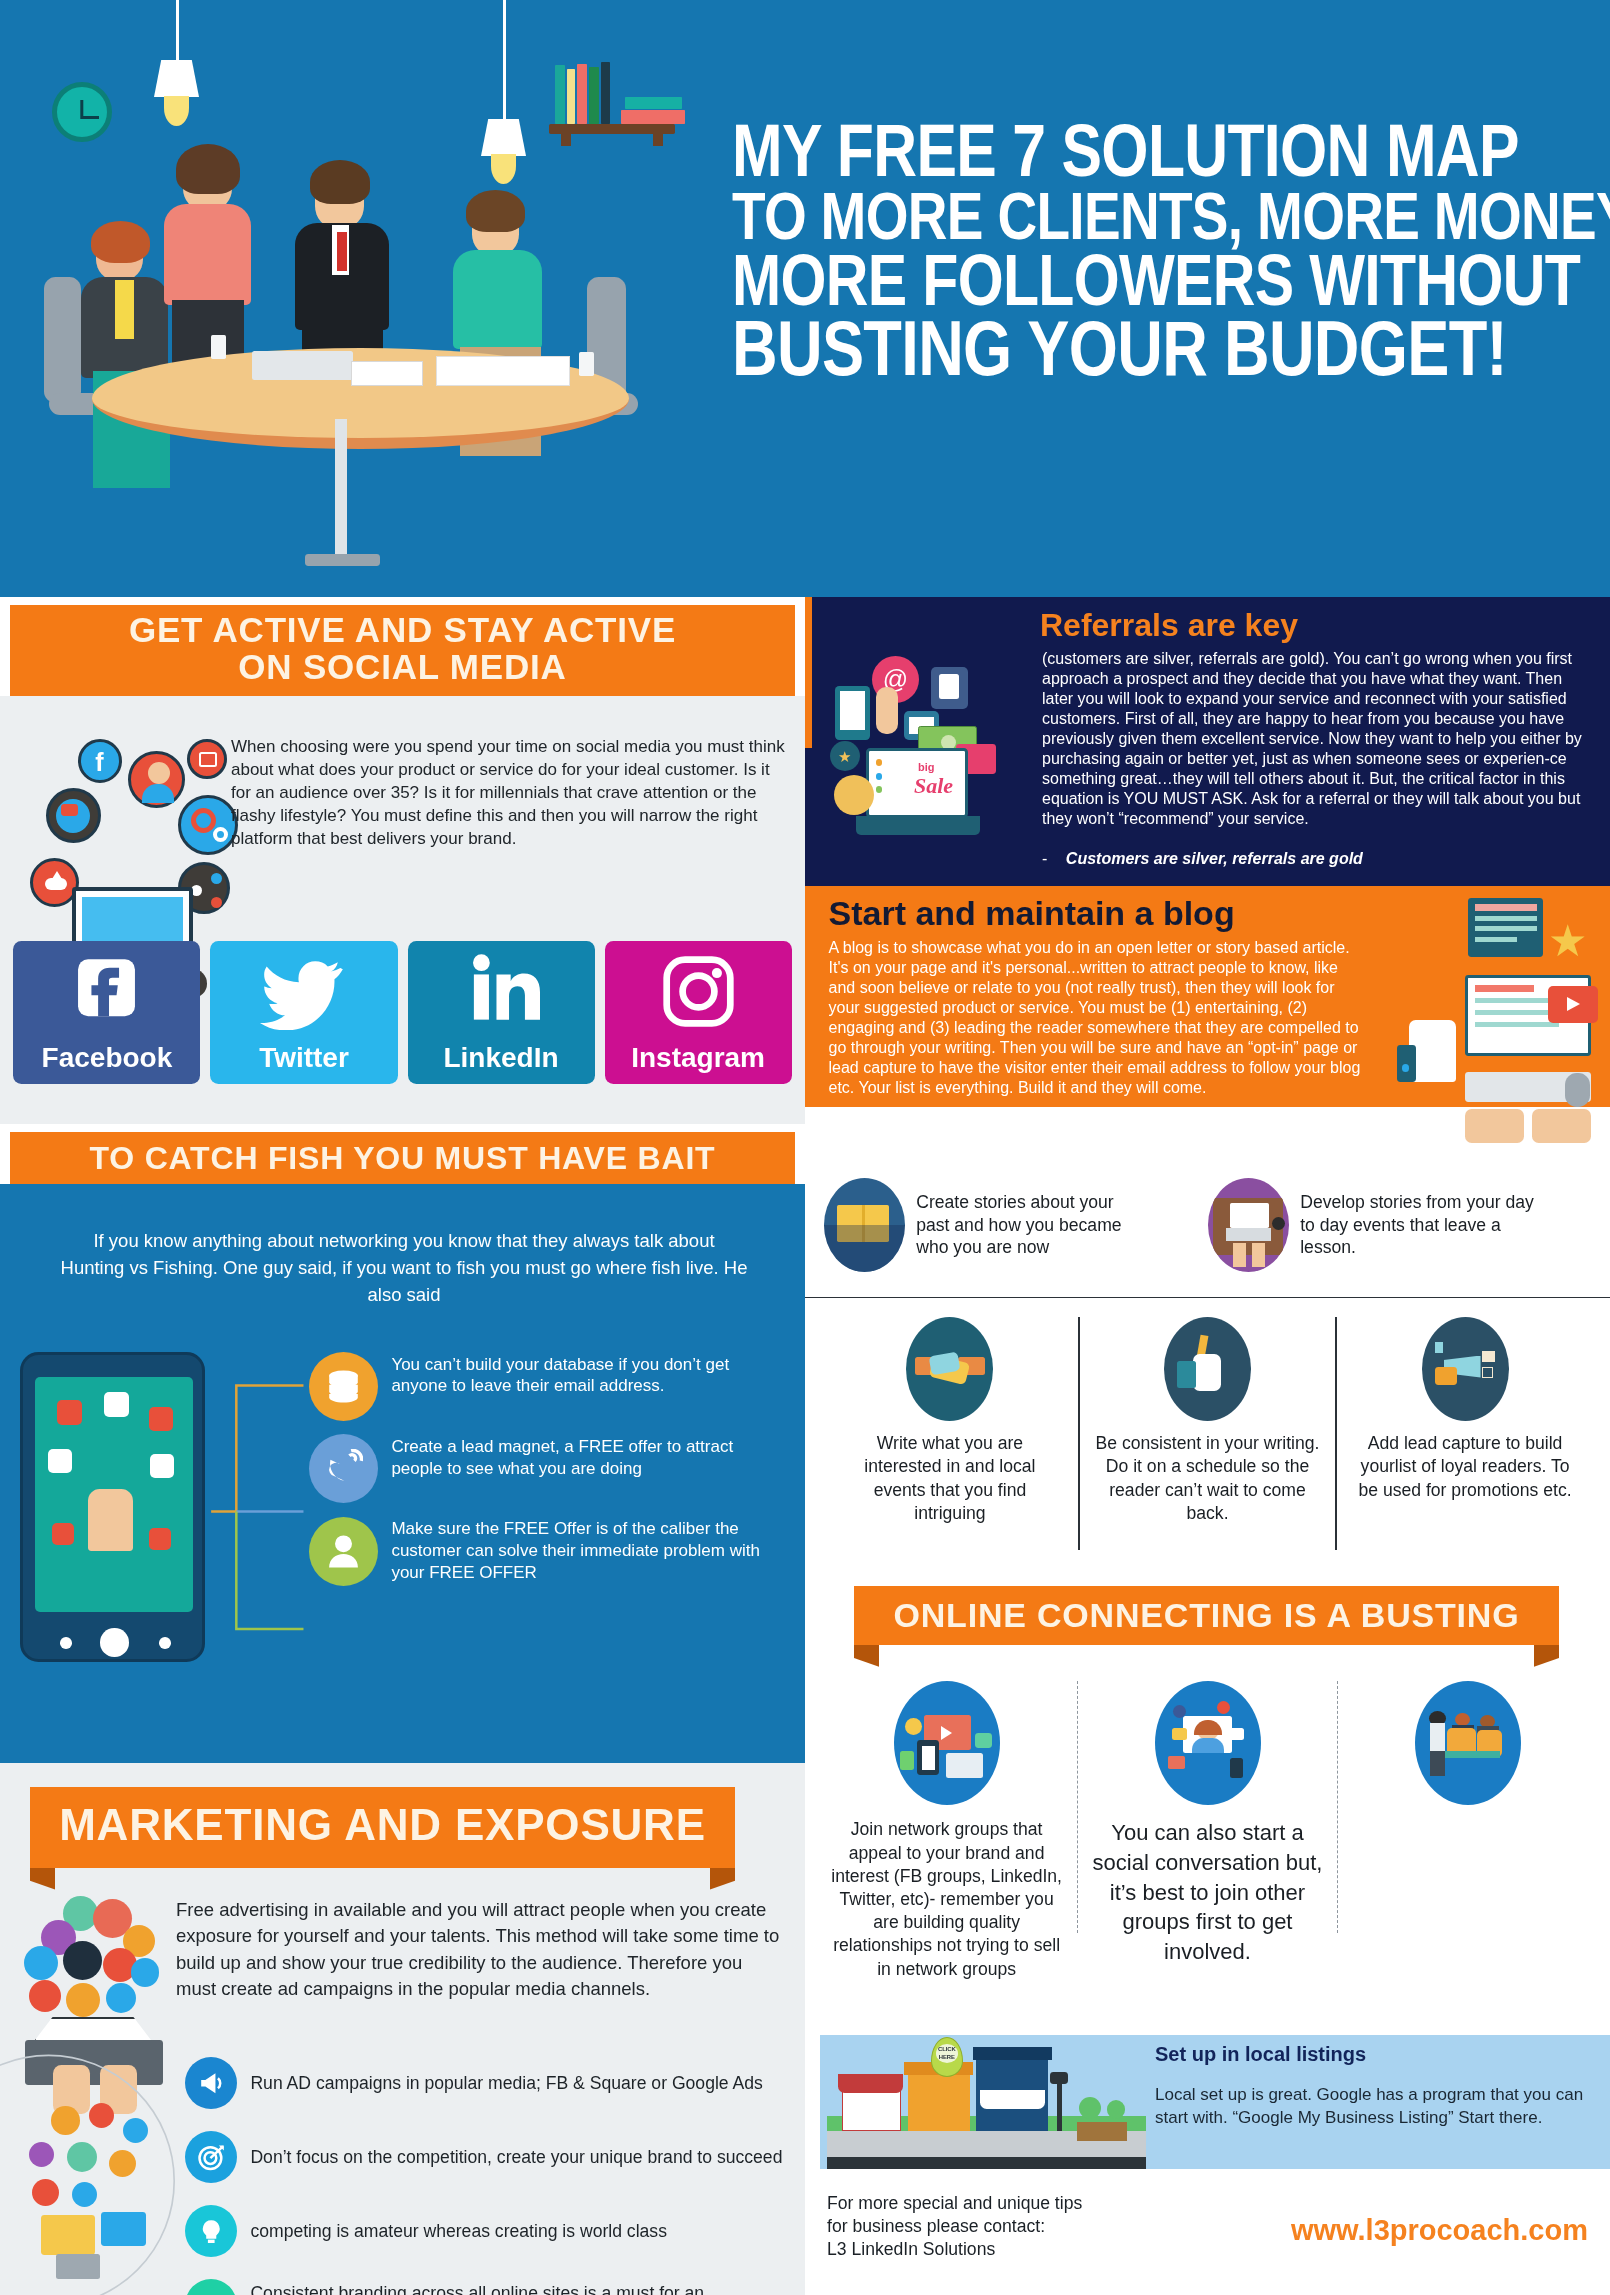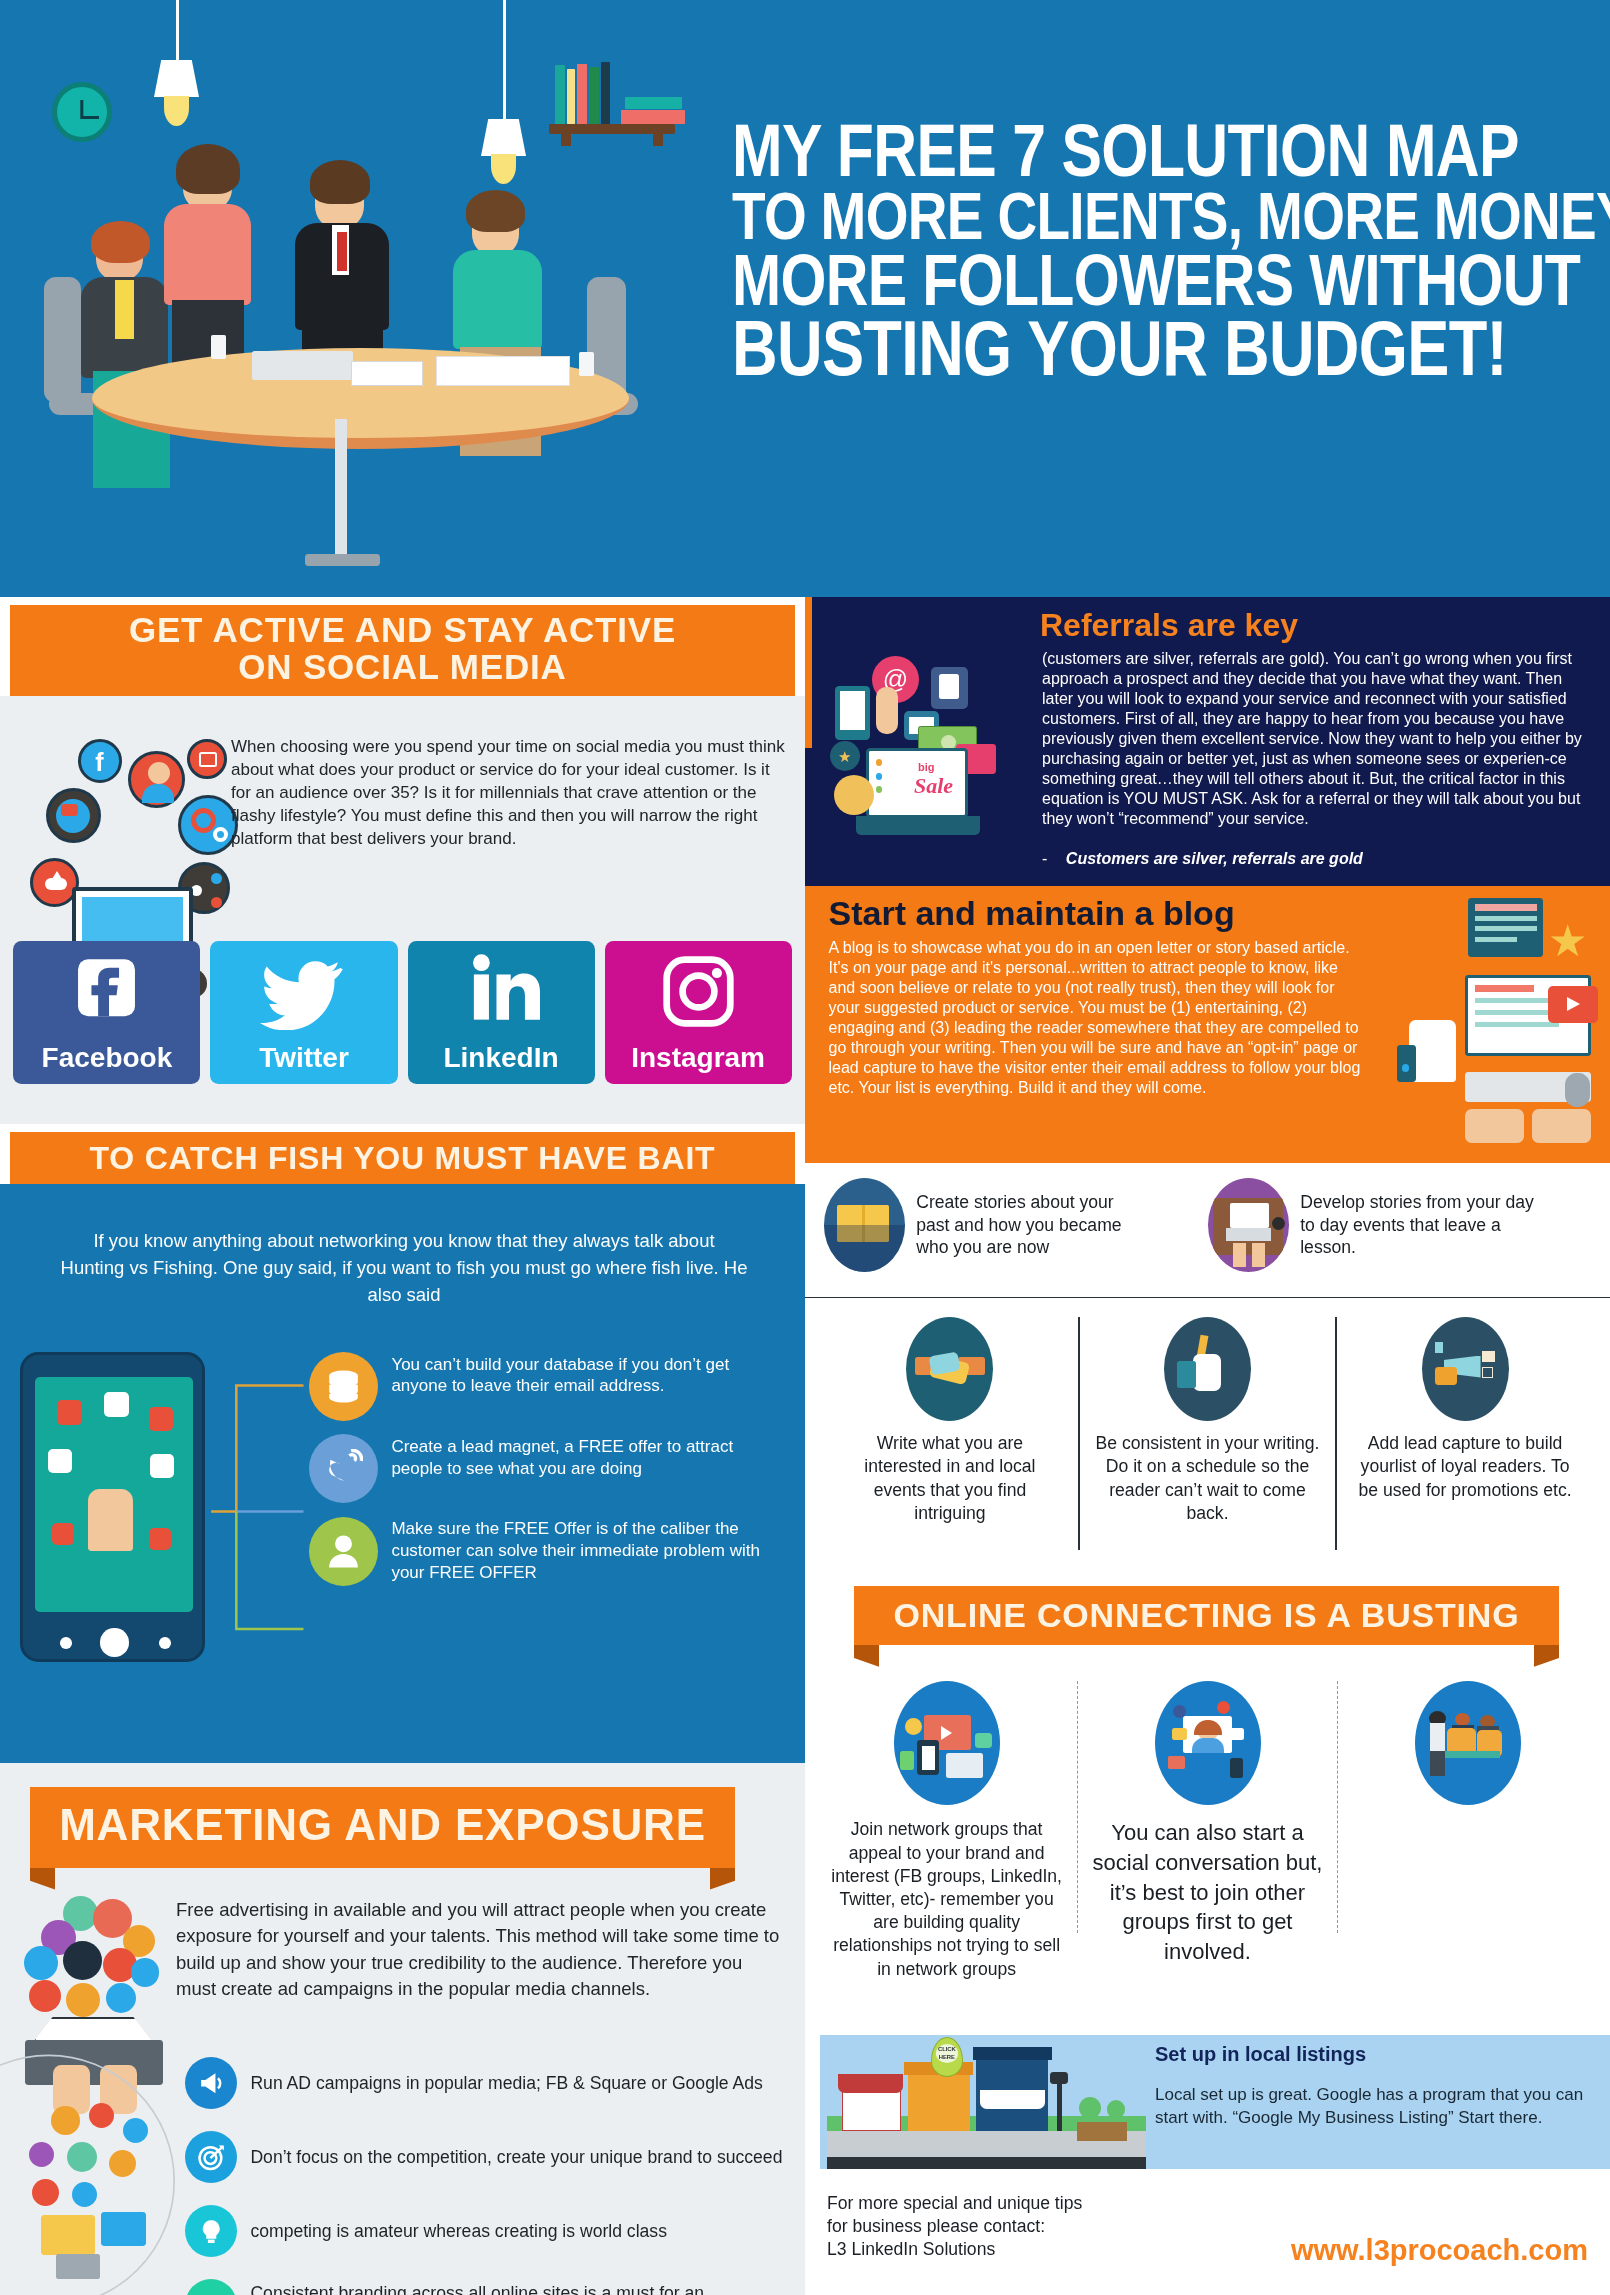--- a/index.html
+++ b/index.html
@@ -469,21 +469,21 @@
       </div>
 
       <div class="ref-title" style="position:absolute;left:235px;top:10px;">Referrals are key</div>
       <div class="ref-text" style="position:absolute;left:237px;top:52px;width:555px;">(customers are silver, referrals are gold).  You can’t go wrong when you first approach a prospect and they decide that you have what they want.  Then later you will look to expand your service and reconnect with your satisfied customers.  First of all, they are happy to hear from you because you have previously given them excellent service.  Now they want to help you either by purchasing again or better yet, just as when someone sees or experien-ce something great…they will tell others about it.  But, the critical factor in this equation is YOU MUST ASK.  Ask for a referral or they will talk about you but they won’t “recommend” your service.</div>
       <div style="position:absolute;left:237px;top:252px;width:555px;display:flex;gap:18.5px;">
         <span class="ref-text">-</span>
         <span class="ref-text" style="font-style:italic;font-weight:bold;">Customers are silver, referrals are gold</span>
       </div>
     </div>
 
-    <div class="orange" style="position:absolute;left:0;top:289px;width:805px;height:277px;text-decoration:underline;">
+    <div class="orange" style="position:absolute;left:0;top:289px;width:805px;height:221px;text-decoration:underline;">
       <div class="blog-title" style="position:absolute;left:23.5px;top:8.4px;">Start and maintain a blog</div>
       <div class="blog-text" style="position:absolute;left:23.5px;top:52px;width:537px;">A blog is to showcase what you do in an open letter or story based article. It's on your page and it's personal...written to attract people to know, like and soon believe or relate to you (not really trust), then they will look for your suggested product or service.  You must be (1) entertaining, (2) engaging and (3) leading the reader somewhere that they are compelled to go through your writing.  Then you will be sure and have an “opt-in” page or lead capture to have the visitor enter their email address to follow your blog etc.  Your list is everything.  Build it and they will come.</div>
 
       <div style="position:absolute;left:579px;top:8.4px;width:218px;height:260px;">
         <div style="position:absolute;left:84px;top:3.4px;width:75px;height:59px;background:#1f5f73;border-radius:3.4px;">
           <div style="position:absolute;left:6.7px;top:6.7px;width:62px;height:6.7px;background:#f0a6a0;"></div>
           <div style="position:absolute;left:6.7px;top:18.5px;width:62px;height:5px;background:#9fd8d0;"></div>
           <div style="position:absolute;left:6.7px;top:28.5px;width:62px;height:5px;background:#9fd8d0;"></div>
           <div style="position:absolute;left:6.7px;top:39px;width:42px;height:5px;background:#9fd8d0;"></div>
         </div>
@@ -646,17 +646,17 @@
       <div class="ll-title" style="position:absolute;left:335px;top:8.4px;">Set up in local listings</div>
       <div class="ll-text" style="position:absolute;left:335px;top:49px;width:443px;">Local set up is great.  Google has a program that you can start with.  “Google My Business Listing” Start there.</div>
     </div>
 
     <div style="position:absolute;left:0;top:1573px;width:805px;height:126px;background:#fff;">
       <div style="position:absolute;left:22px;top:22px;">
         <div class="foot-tx">For more special and unique tips</div>
         <div class="foot-tx">for business please contact:</div>
         <div class="foot-tx">L3 LinkedIn Solutions</div>
       </div>
-      <div class="foot-url" style="position:absolute;right:22px;top:44px;margin-top:20px;">www.l3procoach.com</div>
+      <div class="foot-url" style="position:absolute;right:22px;top:44px;">www.l3procoach.com</div>
     </div>
   </div>
 </div>
 
 
 </body></html>

